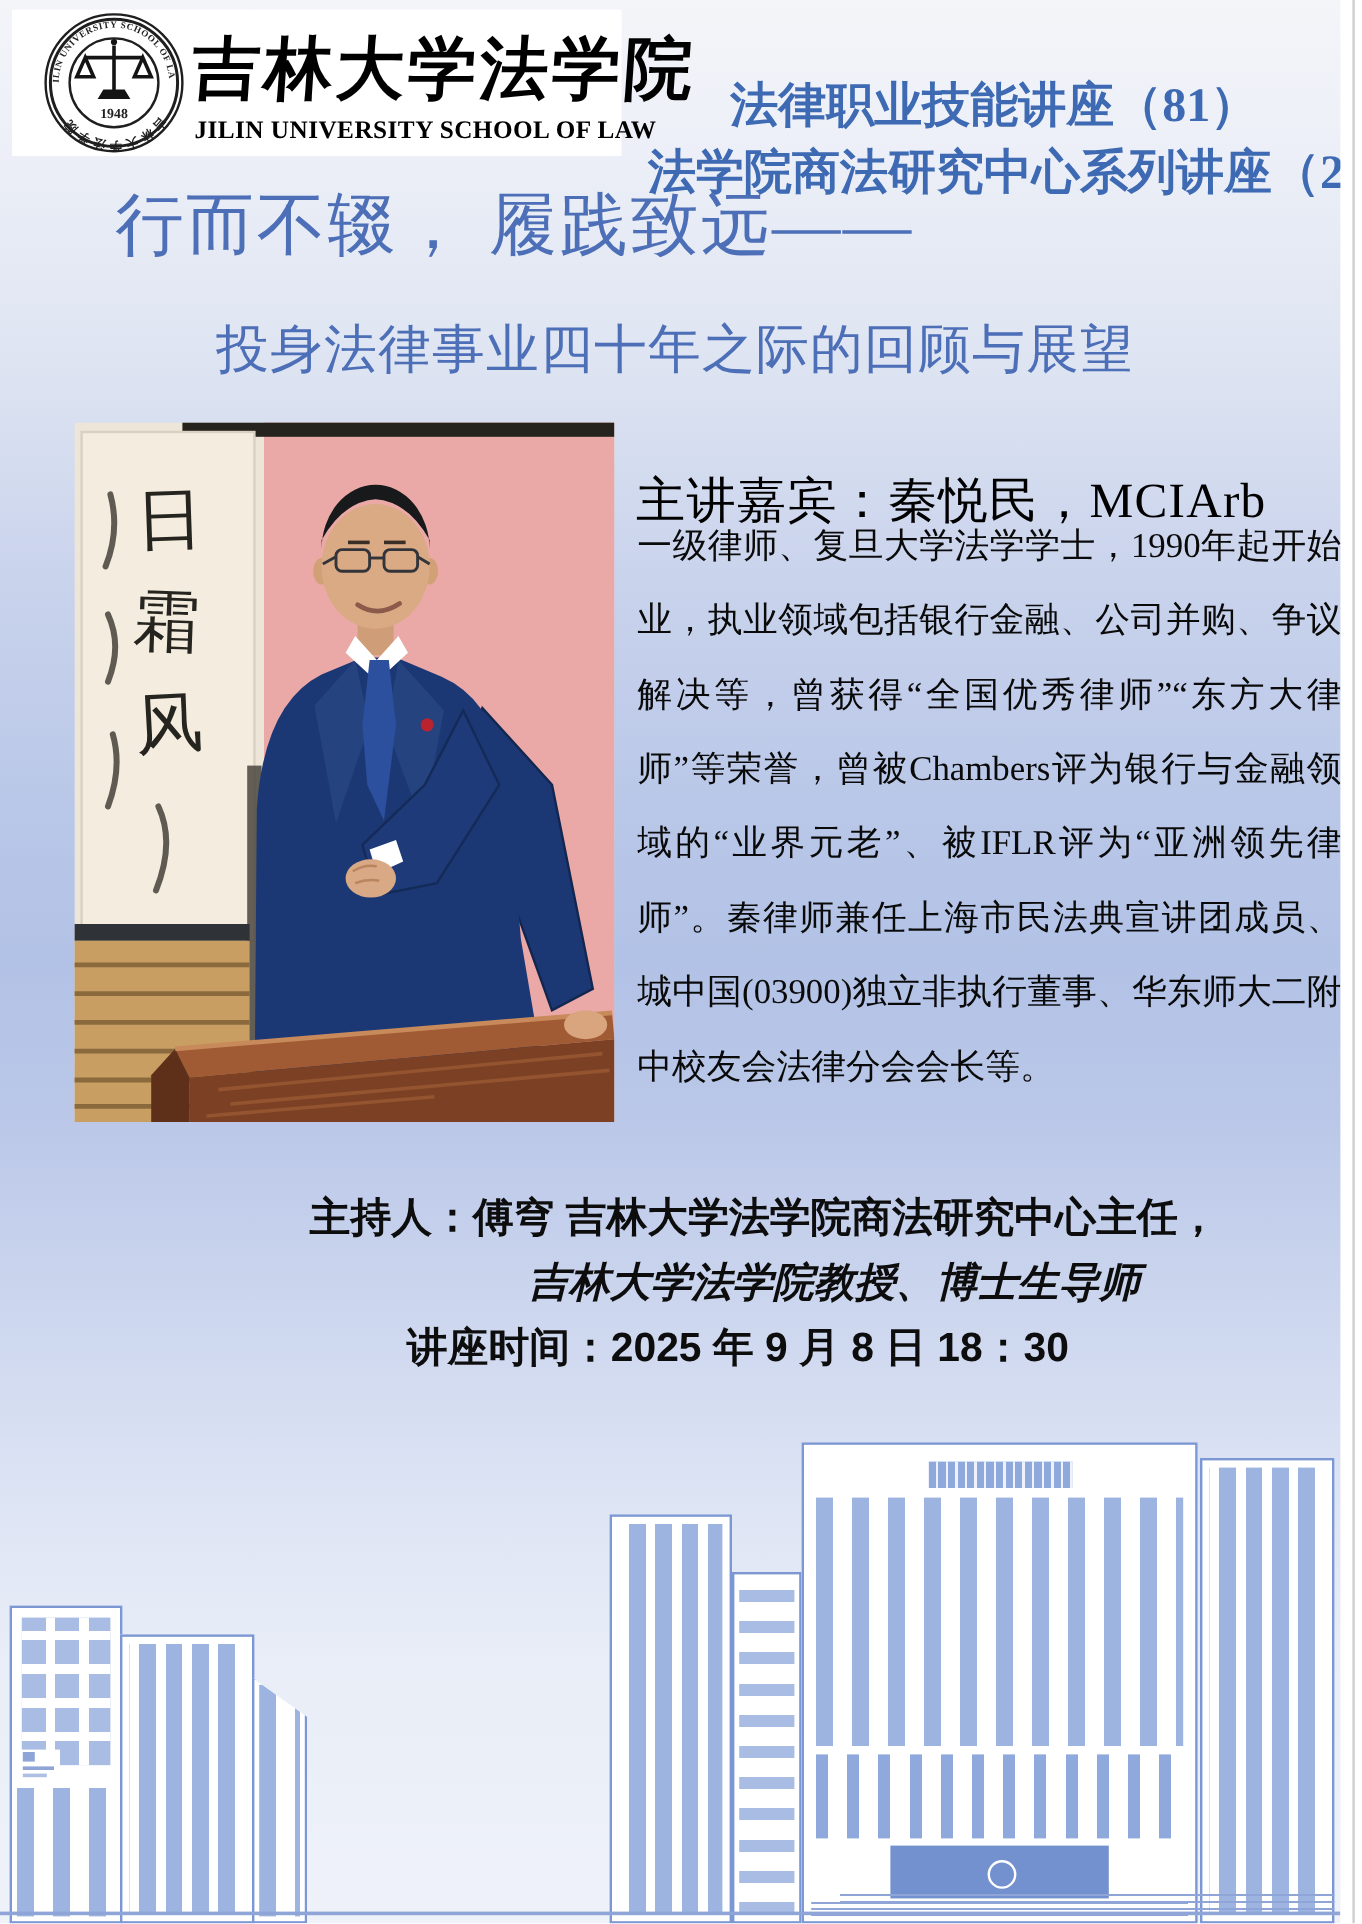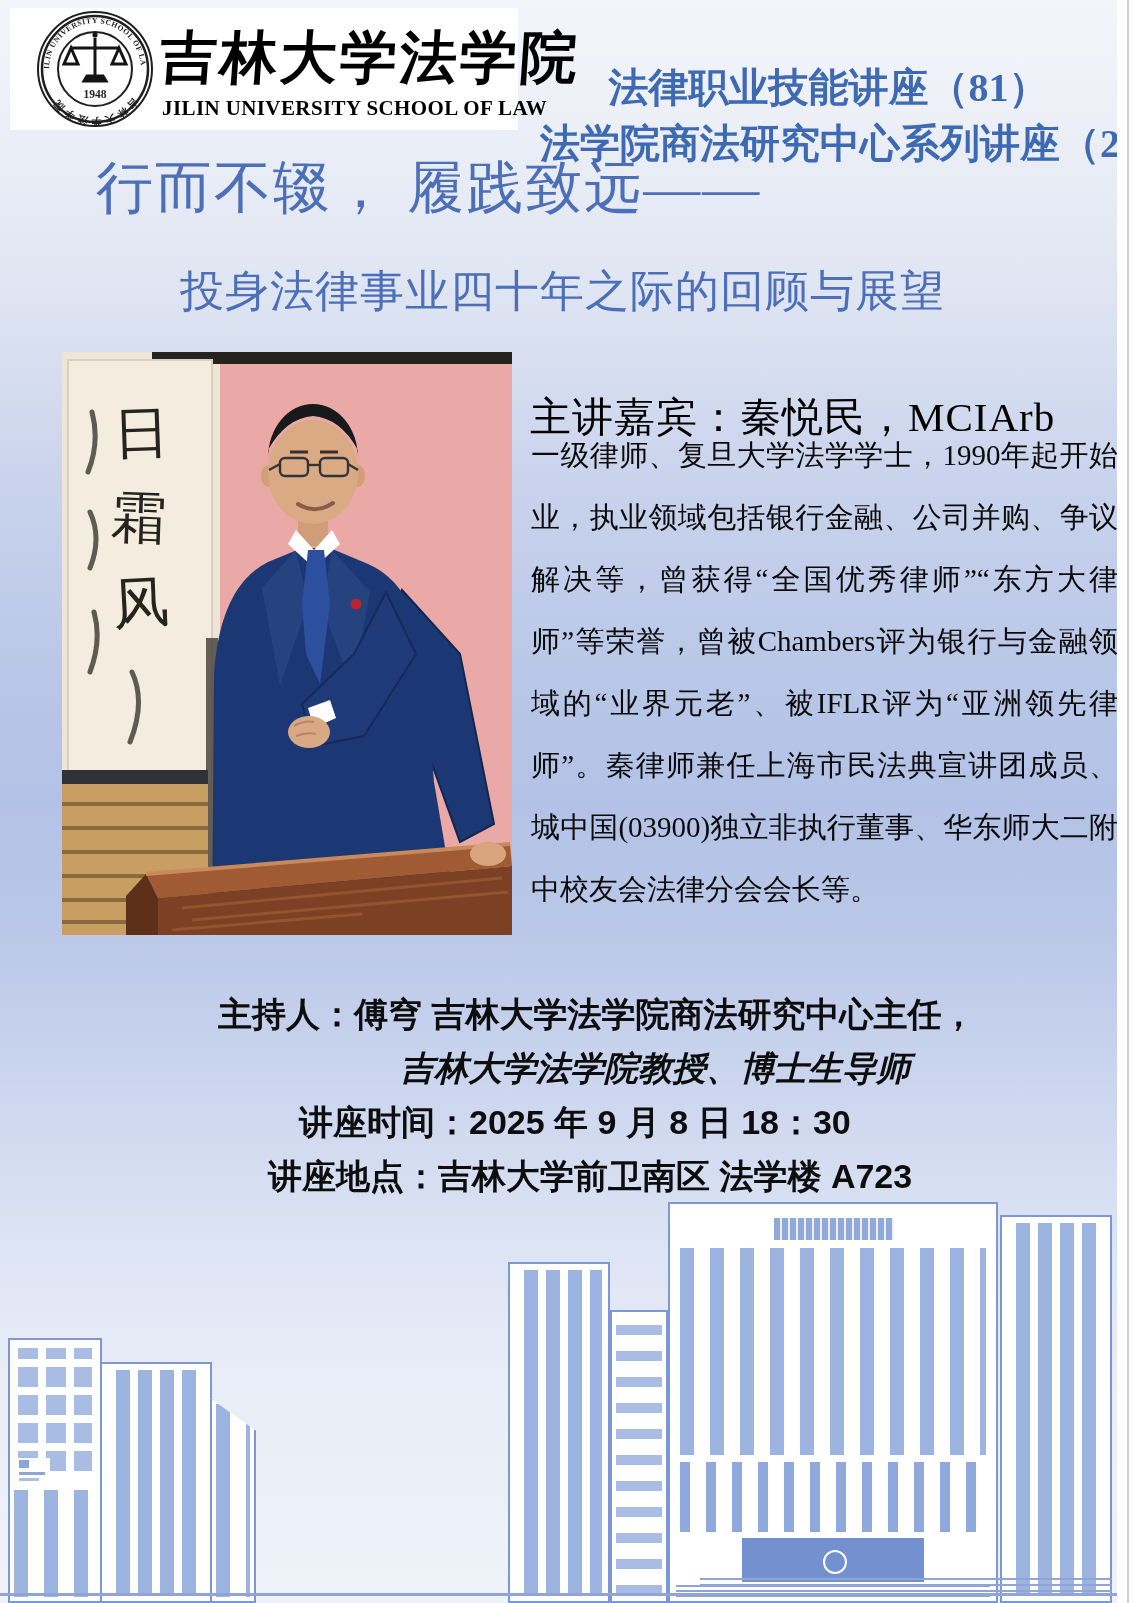--- a/index.html
+++ b/index.html
@@ -24,21 +24,21 @@
   .title-sub{left:180px;top:262px;font-size:44px;color:#4d6fb7;letter-spacing:1px;white-space:nowrap;text-align:center;}
   
   .spk-head{left:530px;top:352px;width:590px;font-size:41px;color:#000;
     font-weight:400;white-space:nowrap;letter-spacing:1px;margin-top:38px;}
   .bio{left:531px;top:424px;width:587px;color:#0a0a0a;}
   .bio-line{font-size:29px;line-height:62px;width:587px;white-space:nowrap;}
   .bio-line.j{text-align:justify;text-align-last:justify;white-space:normal;
     height:62px;overflow:hidden;}
   
   .det{font-family:"Liberation Sans","DejaVu Sans",sans-serif;font-weight:700;
-    font-size:34px;color:#0d0d0d;white-space:nowrap;}
+    font-size:34px;color:#0d0d0d;white-space:nowrap;margin-left:40px;}
   .d1{left:218px;top:992px;} .d2{left:400px;top:1046px;font-style:italic;}
   .d3{left:299px;top:1100px;} .d4{left:268px;top:1154px;}
   
   .bld{position:absolute;background:#ffffff;border:2px solid #7b97d4;box-sizing:border-box;}
   .win-grid{position:absolute;inset:8px;background-color:#a9bce4;
     background-image:repeating-linear-gradient(0deg,transparent 0 20px,#fff 20px 28px),
       repeating-linear-gradient(90deg,transparent 0 20px,#fff 20px 28px);}
   .win-cols{position:absolute;inset:6px;
     background-image:repeating-linear-gradient(90deg,transparent 0 8px,#9db4e0 8px 22px),
       repeating-linear-gradient(0deg,transparent 0 16px,rgba(255,255,255,.92) 16px 21px);}
@@ -163,21 +163,20 @@
     <div class="bio-line j">师”等荣誉，曾被Chambers评为银行与金融领</div>
     <div class="bio-line j">域的“业界元老”、被IFLR评为“亚洲领先律</div>
     <div class="bio-line j">师”。秦律师兼任上海市民法典宣讲团成员、</div>
     <div class="bio-line j">城中国(03900)独立非执行董事、华东师大二附</div>
     <div class="bio-line">中校友会法律分会会长等。</div>
   </div>
 
   <div class="abs det d1">主持人：傅穹  吉林大学法学院商法研究中心主任，</div>
   <div class="abs det d2">吉林大学法学院教授、博士生导师</div>
   <div class="abs det d3">讲座时间：2025 年 9 月 8 日  18：30</div>
-  <div class="abs det d4">讲座地点：吉林大学前卫南区  法学楼 A723</div>
 
   <div>
 
     <div class="bld" style="left:8px;top:1338px;width:94px;height:265px;">
       <div class="win-grid" style="bottom:130px;"></div>
       <div class="win-strip" style="top:150px;"></div>
       <div style="position:absolute;left:6px;top:118px;width:34px;height:30px;background:#fff;"></div>
       <div style="position:absolute;left:9px;top:120px;width:10px;height:8px;background:#8fa5d8;"></div>
       <div style="position:absolute;left:9px;top:132px;width:26px;height:3px;background:#8fa5d8;"></div>
       <div style="position:absolute;left:9px;top:138px;width:20px;height:3px;background:#aebfe6;"></div>

